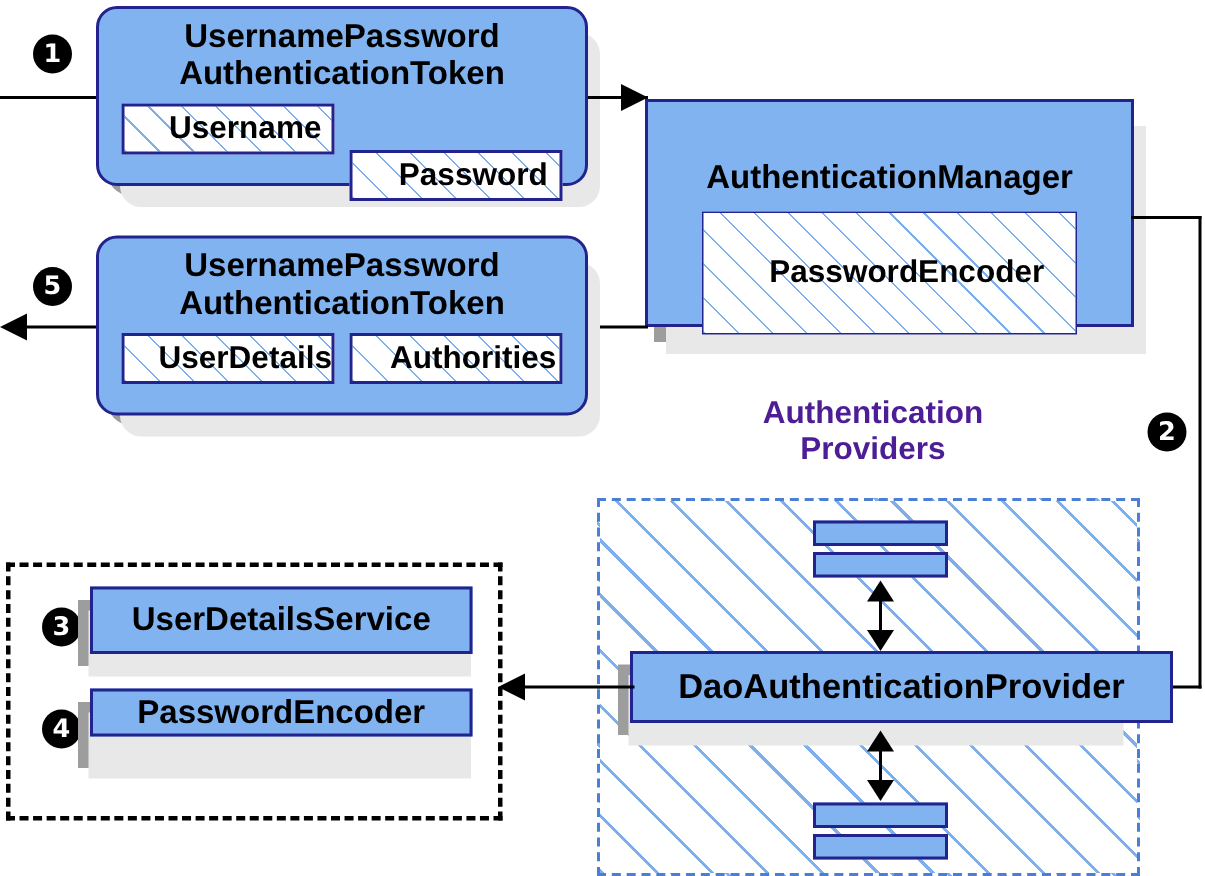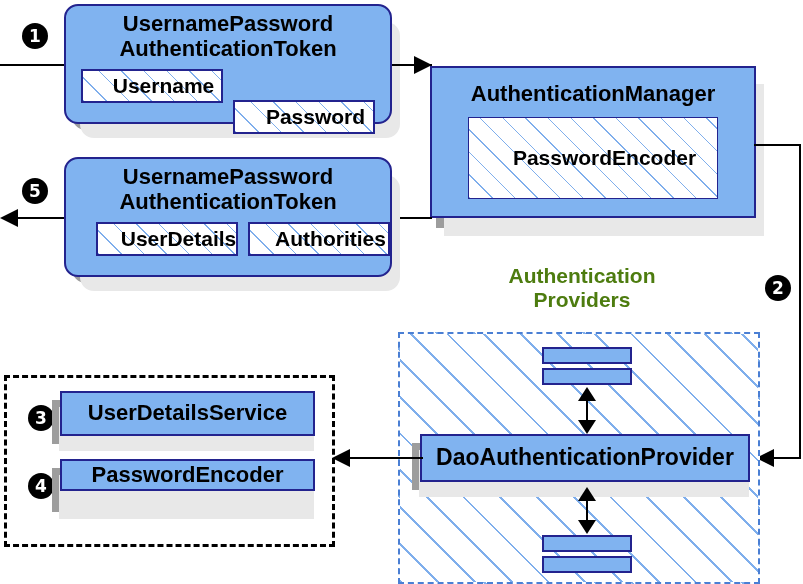--- a/index.html
+++ b/index.html
@@ -98,21 +98,21 @@
   .arrow { position: absolute; width: 0; height: 0; }
   .arrow-r { border-top: 9px solid transparent; border-bottom: 9px solid transparent; border-left: 18px solid #000; }
   .arrow-l { border-top: 9px solid transparent; border-bottom: 9px solid transparent; border-right: 18px solid #000; }
   .arrow-u { border-left: 9px solid transparent; border-right: 9px solid transparent; border-bottom: 14px solid #000; }
   .arrow-d { border-left: 9px solid transparent; border-right: 9px solid transparent; border-top: 14px solid #000; }
 
   .caption {
     position: absolute;
     font-weight: bold;
     text-align: center;
-    color: #4d7c0f;
+    color: #4c1d95;
     line-height: 1.12;
   }
   .bar {
     position: absolute;
     background: #80b3f0;
     border: 2px solid #23238e;
     box-sizing: border-box;
   }
 </style>
 </head>
@@ -139,39 +139,39 @@
       </div>
     </div>
   </div>
 
   <div class="hline" style="left:392px; top:64px; width:40px;"></div>
   <div class="arrow arrow-r" style="left:414px; top:56px;"></div>
 
   <div class="shadow-dark" style="left:436px; top:76px; width:320px; height:152px;"></div>
   <div class="shadow-light" style="left:444px; top:84px; width:320px; height:152px;"></div>
   <div class="node abs" style="left:430px; top:66px; width:326px; height:152px; display:block;">
-    <div style="font-size:22px; text-align:center; padding-top:14px;">AuthenticationManager</div>
+    <div style="font-size:22px; text-align:center; padding-top:14px;margin-top:24px;">AuthenticationManager</div>
     <div class="hatch-white" style="margin:10px auto 0 auto; width:250px; height:82px; border:1px solid #23238e; box-sizing:border-box; display:flex; align-items:center; justify-content:center;">
       <span style="font-size:21px; font-weight:bold;">PasswordEncoder</span>
     </div>
   </div>
 
   <div class="badge abs" style="left:22px; top:178px;">5</div>
   <div class="hline" style="left:392px; top:217px; width:40px;"></div>
   <div class="hline" style="left:14px; top:217px; width:176px;"></div>
   <div class="arrow arrow-l" style="left:0px; top:209px;"></div>
 
   <div class="shadow-dark" style="left:72px; top:167px; width:320px; height:116px; border-radius:14px;"></div>
   <div class="shadow-light" style="left:80px; top:175px; width:320px; height:116px; border-radius:14px;"></div>
   <div class="node rounded abs" style="left:64px; top:157px; width:328px; height:120px; display:block;">
     <div style="padding-top:6px; font-size:22px; text-align:center;">
       <div>UsernamePassword</div>
       <div>AuthenticationToken</div>
     </div>
-    <div style="display:flex; gap:10px; justify-content:flex-end; margin-top:8px;">
+    <div style="display:flex; gap:10px; justify-content:center; margin-top:8px;">
       <div class="field hatch-white" style="width:142px; height:34px; font-size:21px;">
         <span>UserDetails</span>
       </div>
       <div class="field hatch-white" style="width:142px; height:34px; font-size:21px;">
         <span>Authorities</span>
       </div>
     </div>
   </div>
 
   <div class="hline" style="left:754px; top:144px; width:47px;"></div>
@@ -189,21 +189,21 @@
 
   <div class="bar" style="left:542px; top:347px; width:90px; height:17px;"></div>
   <div class="bar" style="left:542px; top:368px; width:90px; height:17px;"></div>
 
   <div class="vline" style="left:586px; top:392px; height:32px;"></div>
   <div class="arrow arrow-u" style="left:578px; top:387px;"></div>
   <div class="arrow arrow-d" style="left:578px; top:420px;"></div>
 
   <div class="shadow-dark" style="left:412px; top:443px; width:330px; height:47px;"></div>
   <div class="shadow-light" style="left:419px; top:450px; width:330px; height:47px;"></div>
-  <div class="node abs" style="left:420px; top:434px; width:330px; height:48px; font-size:23px;">
+  <div class="node abs" style="left:420px; top:434px; width:362px; height:48px; font-size:23px;">
     <span>DaoAuthenticationProvider</span>
   </div>
 
   <div class="vline" style="left:586px; top:492px; height:32px;"></div>
   <div class="arrow arrow-u" style="left:578px; top:487px;"></div>
   <div class="arrow arrow-d" style="left:578px; top:520px;"></div>
 
   <div class="bar" style="left:542px; top:535px; width:90px; height:17px;"></div>
   <div class="bar" style="left:542px; top:556px; width:90px; height:17px;"></div>
 

